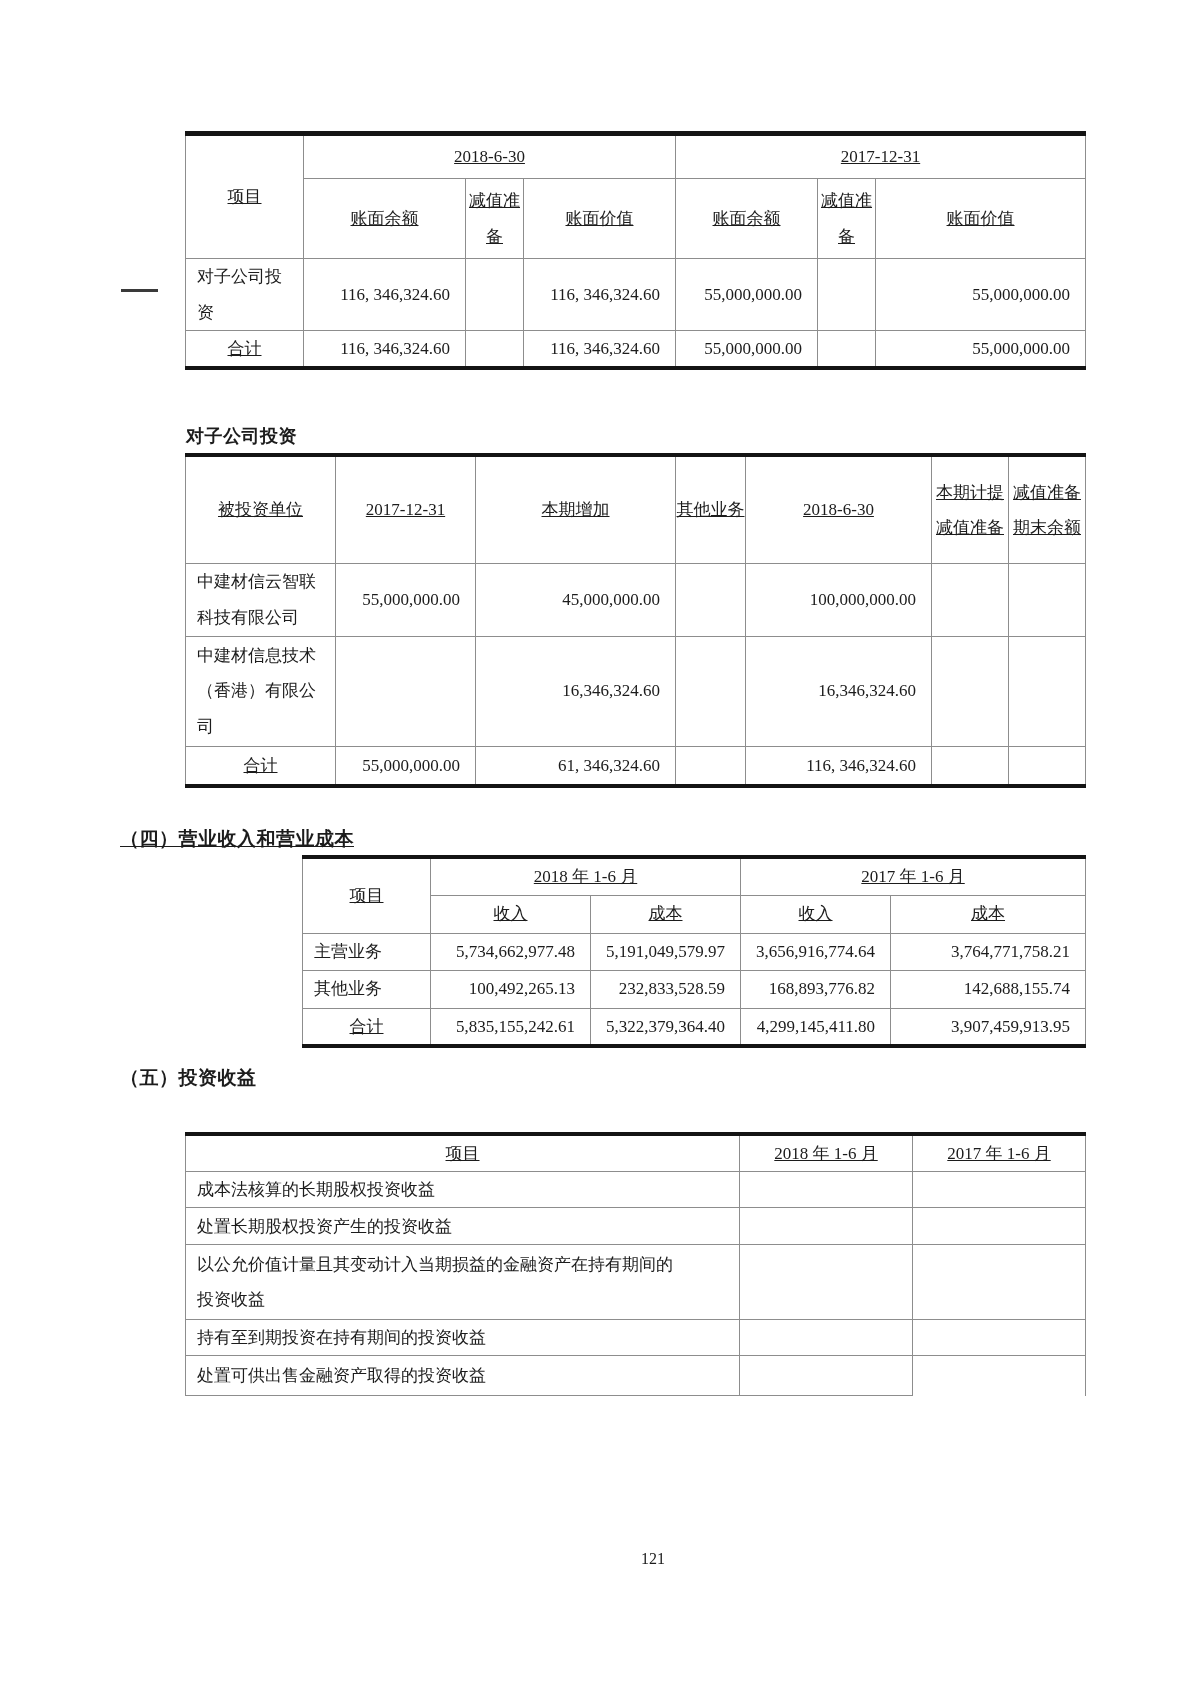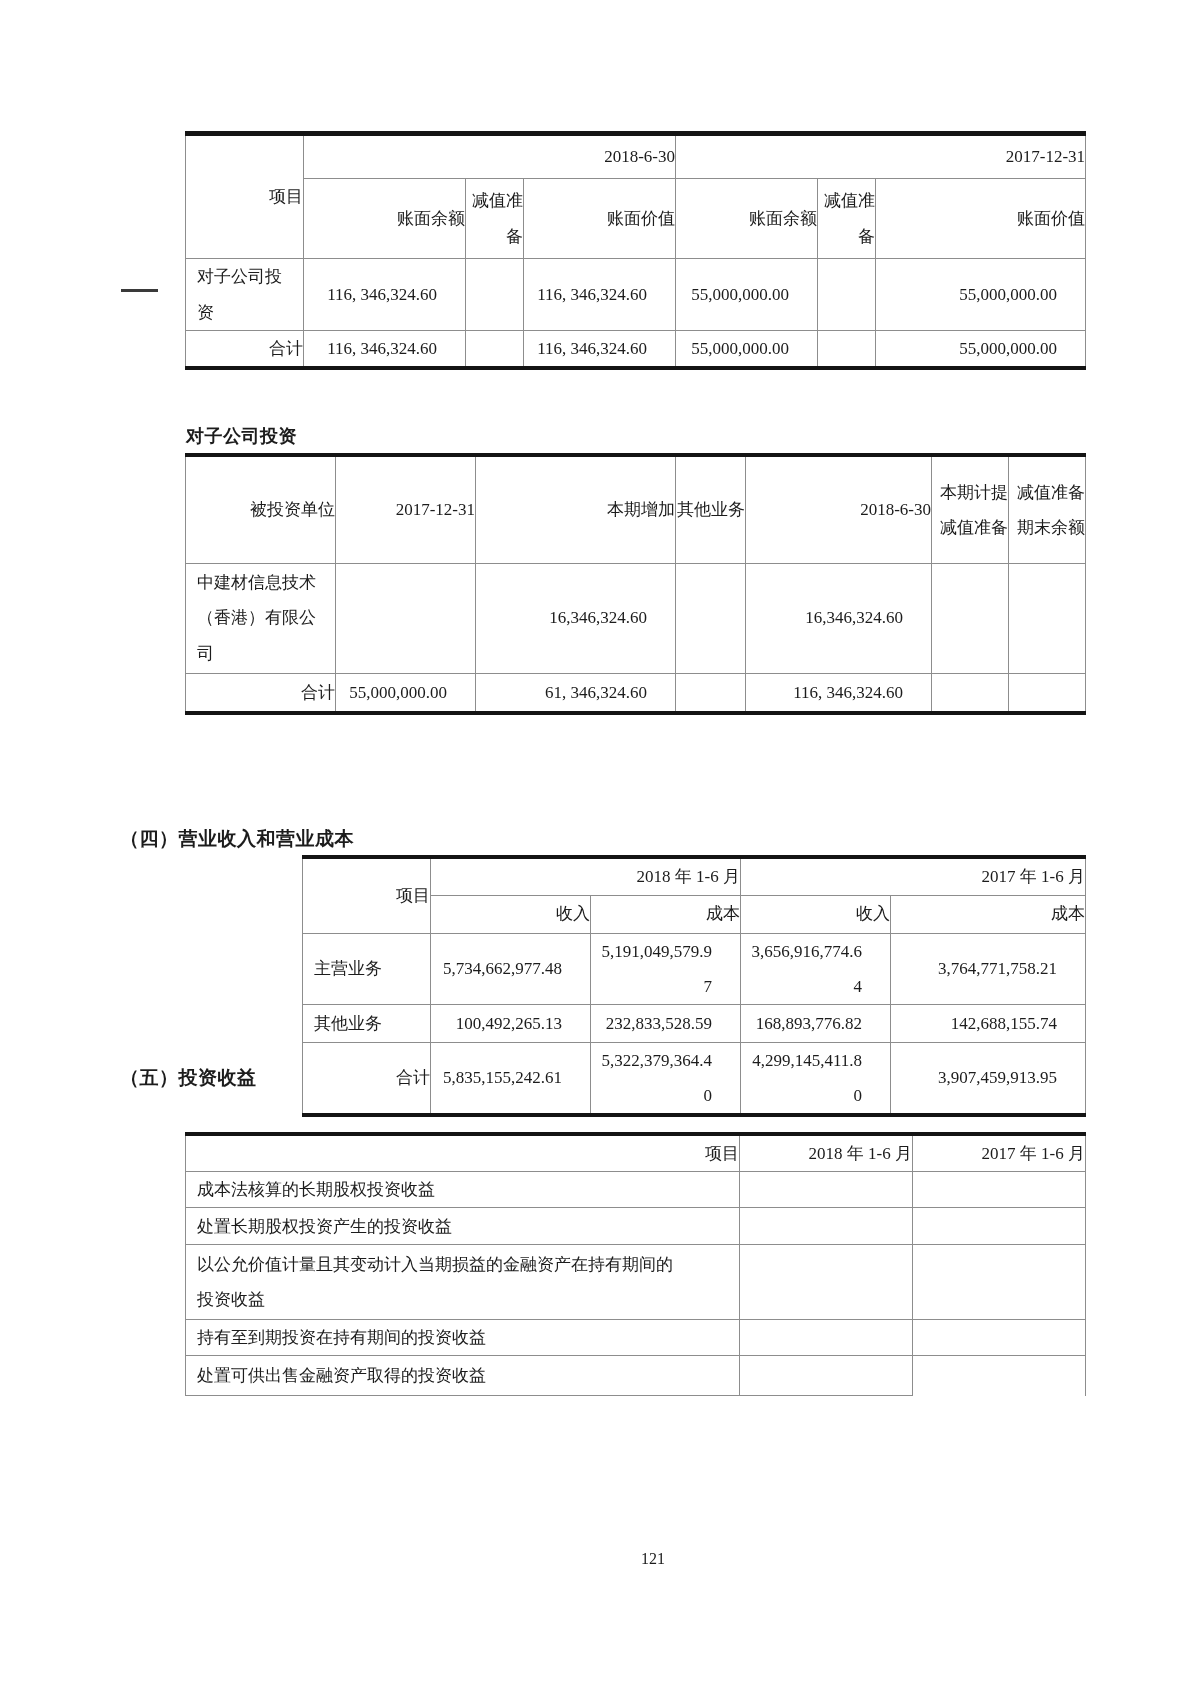--- a/index.html
+++ b/index.html
@@ -14,23 +14,23 @@
   td, th {
     border:1px solid #8d8d8d;
     font-weight:normal; font-size:17px; line-height:2.06;
     padding:0; vertical-align:middle; overflow:hidden;
     word-break:break-all;
   }
   .thick-top    { border-top:5px solid #141414; }
   .thick-top4   { border-top:4px solid #141414; }
   .thick-bottom { border-bottom:4px solid #141414; }
   .no-bottom    { border-bottom:none; }
-  .c { text-align:right; }
+  .c { text-align:center;text-decoration:underline; }
   .l { text-align:left;  padding-left:11px; padding-right:6px; }
-  .r { text-align:right; padding-right:28px; padding-left:4px; }
+  .r { text-align:right; padding-right:15px; padding-left:4px; }
   .preline { white-space:pre-line; }
   .section-heading {
     font-size:19px; font-weight:bold; letter-spacing:0.5px;
   }
   .sub-title {
     font-size:18px; font-weight:bold; letter-spacing:0.5px;
   }
   .page-num { font-size:16px; text-align:center; }
   .dash { background:#3a3a3a; }
 </style>
@@ -104,20 +104,29 @@
       <tbody>
         <tr style="height:108px">
           <td class="c">被投资单位</td>
           <td class="c">2017-12-31</td>
           <td class="c">本期增加</td>
           <td class="c">其他业务</td>
           <td class="c">2018-6-30</td>
           <td class="c">本期计提减值准备</td>
           <td class="c">减值准备期末余额</td>
         </tr>
+        <tr style="height:73px">
+          <td class="l">中建材信云智联科技有限公司</td>
+          <td class="r">55,000,000.00</td>
+          <td class="r">45,000,000.00</td>
+          <td class="r"></td>
+          <td class="r">100,000,000.00</td>
+          <td class="r"></td>
+          <td class="r"></td>
+        </tr>
         <tr style="height:110px">
           <td class="l">中建材信息技术（香港）有限公司</td>
           <td class="r"></td>
           <td class="r">16,346,324.60</td>
           <td class="r"></td>
           <td class="r">16,346,324.60</td>
           <td class="r"></td>
           <td class="r"></td>
         </tr>
         <tr style="height:40px">
@@ -126,21 +135,21 @@
           <td class="r">61, 346,324.60</td>
           <td class="r"></td>
           <td class="r">116, 346,324.60</td>
           <td class="r"></td>
           <td class="r"></td>
         </tr>
       </tbody>
     </table>
   </div>
 
-  <div class="abs section-heading" style="left:120px; top:826px;">（四）营业收入和营业成本</div>
+  <div class="abs section-heading" style="left:120px; top:826px;text-decoration:underline;">（四）营业收入和营业成本</div>
 
   <div class="abs" style="left:302px; top:855px; width:783px;">
     <table class="thick-top4 thick-bottom">
       <colgroup>
         <col style="width:128px">
           <col style="width:160px">
           <col style="width:150px">
         <col style="width:150px">
           <col style="width:195px">
       </colgroup>

